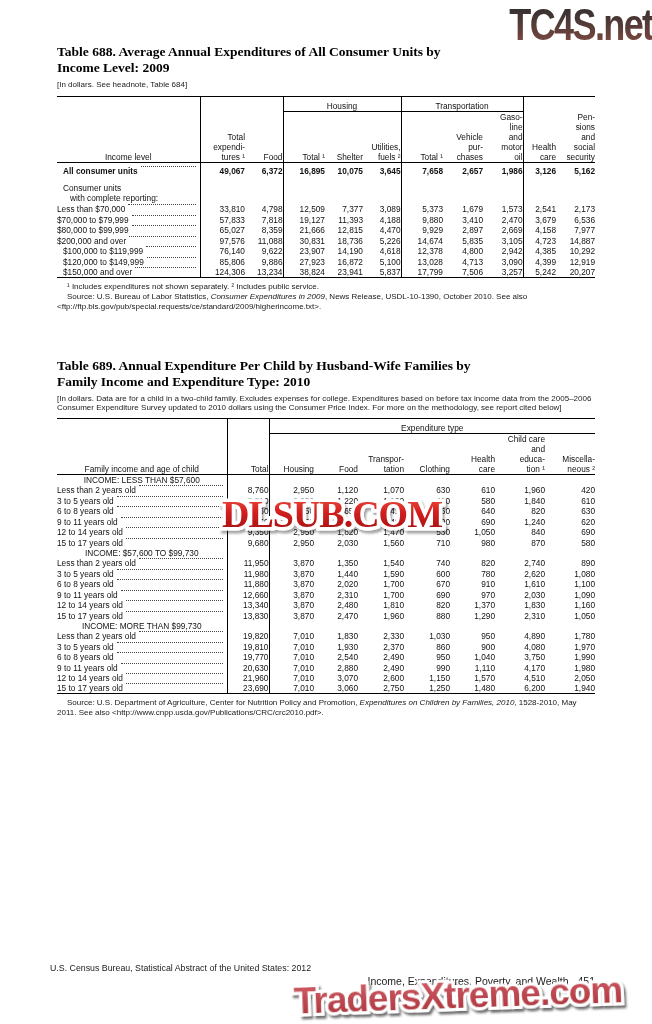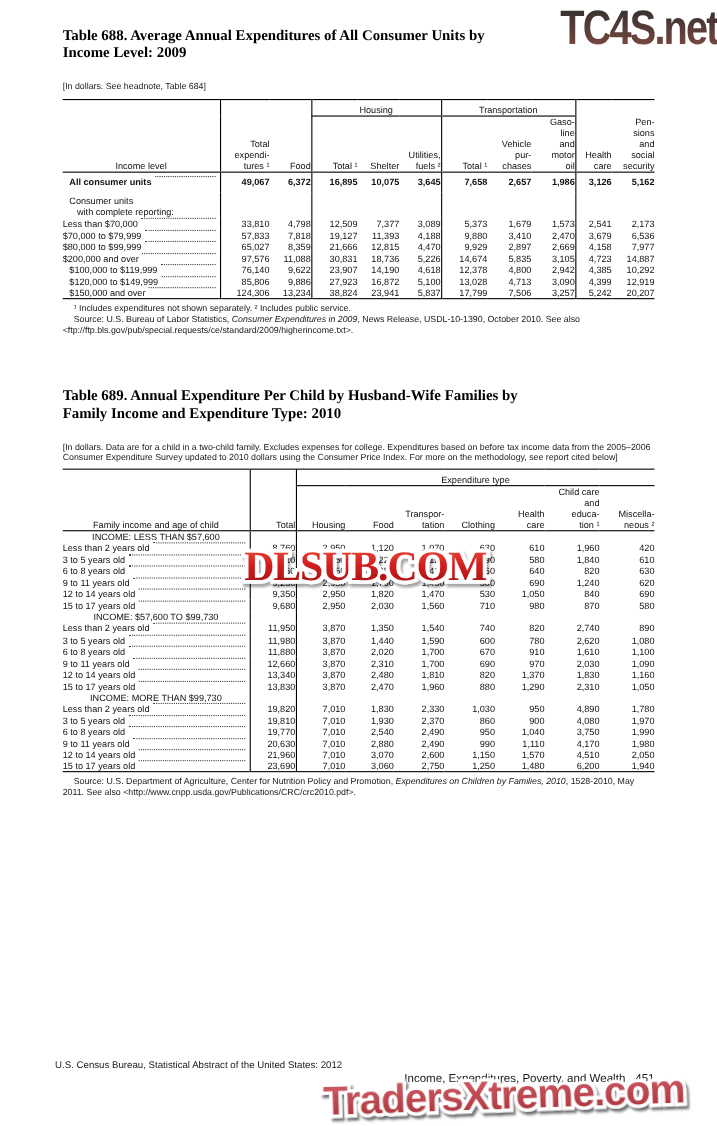--- a/index.html
+++ b/index.html
@@ -2,25 +2,25 @@
 <html><head>
 <meta charset="utf-8">
 <style>
   * { margin:0; padding:0; box-sizing:border-box; }
   html,body { background:#e8e8e8; }
   .page {
     position:relative; width:652px; height:1024px; margin:0 auto;
     background:#ffffff; overflow:hidden;
     font-family:"Liberation Sans", sans-serif; color:#111;
   }
-  .content { padding:24px 57px 0 57px; }
+  .content { padding:44px 57px 0 57px; }
 
   
   .tbl-title { font-family:"Liberation Serif", serif; font-weight:bold; font-size:13.5px; line-height:16px; color:#000; }
-  .headnote { margin-top:18px; font-size:8px; line-height:9.5px; color:#222; }
+  .headnote { margin-top:4px; font-size:8px; line-height:9.5px; color:#222; }
 
   
   table.stat { border-collapse:collapse; table-layout:fixed; width:538px; border-top:1.5px solid #000; border-bottom:1.5px solid #000; }
   table.stat th, table.stat td { font-size:8.3px; line-height:10px; vertical-align:bottom; font-weight:normal; padding:0; }
   .vl { border-left:1px solid #000; }
   th.grp-empty { height:15px; }
   th.spanner { text-align:center; font-size:8px; border-bottom:1px solid #000; padding-bottom:1px; height:15px; }
   th.stubhead { text-align:center; vertical-align:middle; font-size:8.3px; }
   th.colhead { text-align:right; vertical-align:bottom; white-space:pre-line; font-size:8px; line-height:8.8px; padding:2px 3px 2px 0; }
   thead tr.cols th, thead th.stubhead, thead th.rowspan2 { border-bottom:1px solid #000; }

